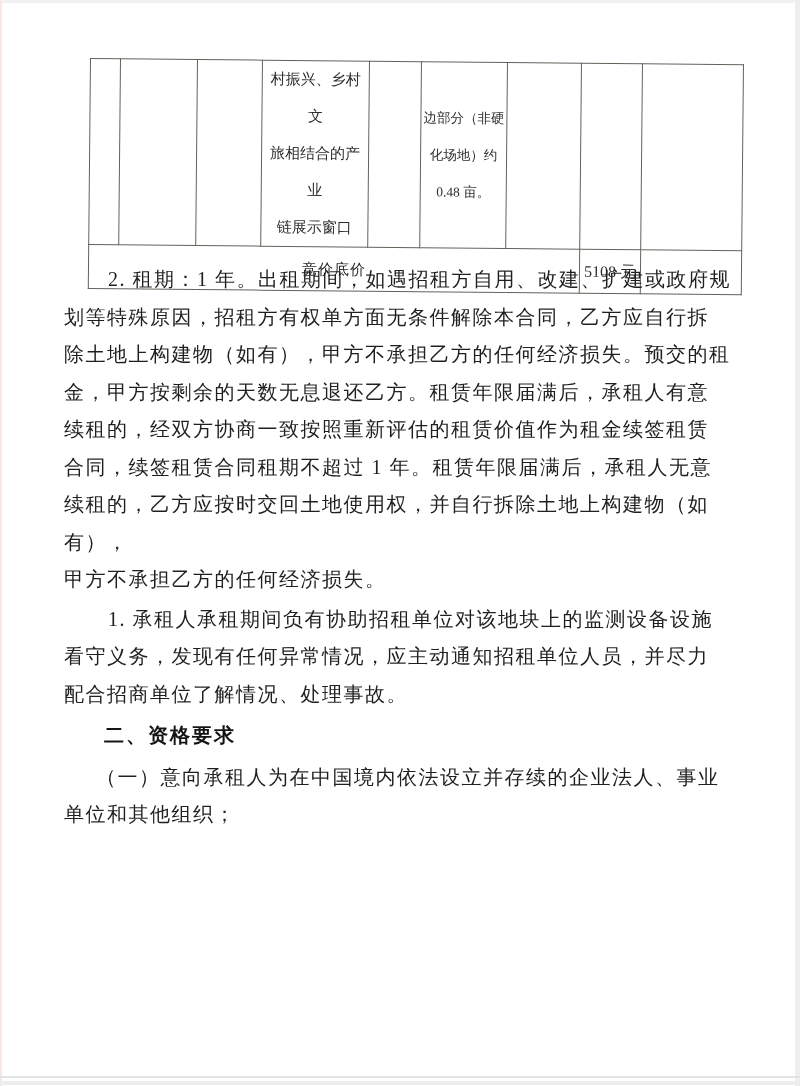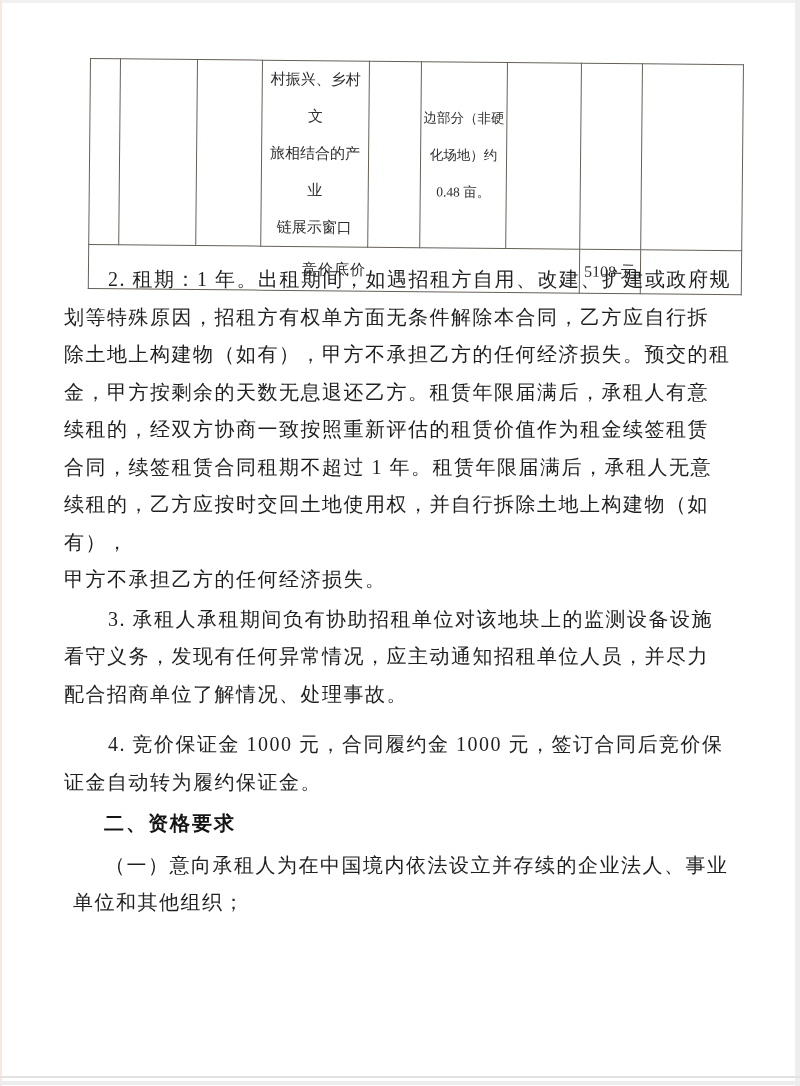--- a/index.html
+++ b/index.html
@@ -47,21 +47,21 @@
     color: #1f1f1f;
   }
   .content p {
     margin: 0;
     font-size: 20px;
     line-height: 37.5px;
     letter-spacing: 1.5px;
     white-space: pre-line;
     text-indent: 2.2em;
   }
-  .content p.paren { text-indent: 1.6em; margin-left: 9px; }
+  .content p.paren { text-indent: 1.6em; }
   .content p.gap-sm { margin-top: 2px; }
   .content p.gap-md { margin-top: 13px; }
   .content h2 {
     margin: 4px; padding-left: 36px;
     font-family: "Liberation Sans", "DejaVu Sans", sans-serif;
     font-weight: 700; font-size: 20px; line-height: 37.5px;
     letter-spacing: 2px; color: #141414;
   }
 </style>
 </head>
@@ -113,21 +113,19 @@
 
 <div class="content">
   <p>2. 租期：1 年。出租期间，如遇招租方自用、改建、扩建或政府规
 划等特殊原因，招租方有权单方面无条件解除本合同，乙方应自行拆
 除土地上构建物（如有），甲方不承担乙方的任何经济损失。预交的租
 金，甲方按剩余的天数无息退还乙方。租赁年限届满后，承租人有意
 续租的，经双方协商一致按照重新评估的租赁价值作为租金续签租赁
 合同，续签租赁合同租期不超过 1 年。租赁年限届满后，承租人无意
 续租的，乙方应按时交回土地使用权，并自行拆除土地上构建物（如有），
 甲方不承担乙方的任何经济损失。</p>
-  <p class="gap-sm">3. 承租人承租期间负有协助招租单位对该地块上的监测设备设施
+  <p class="gap-sm">1. 承租人承租期间负有协助招租单位对该地块上的监测设备设施
 看守义务，发现有任何异常情况，应主动通知招租单位人员，并尽力
 配合招商单位了解情况、处理事故。</p>
-  <p class="gap-md">4. 竞价保证金 1000 元，合同履约金 1000 元，签订合同后竞价保
-证金自动转为履约保证金。</p>
   <h2>二、资格要求</h2>
   <p class="paren">（一）意向承租人为在中国境内依法设立并存续的企业法人、事业
 单位和其他组织；</p>
 </div>
 
 </body></html>

